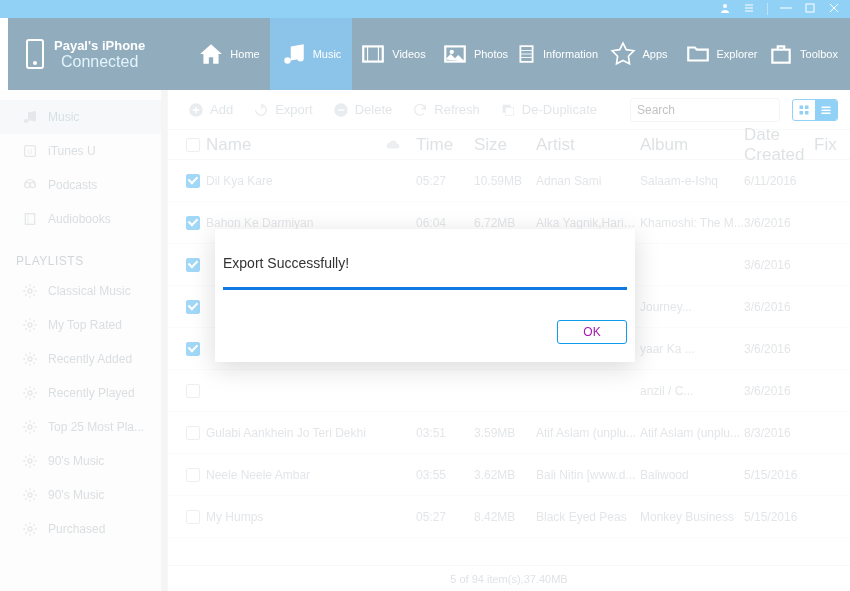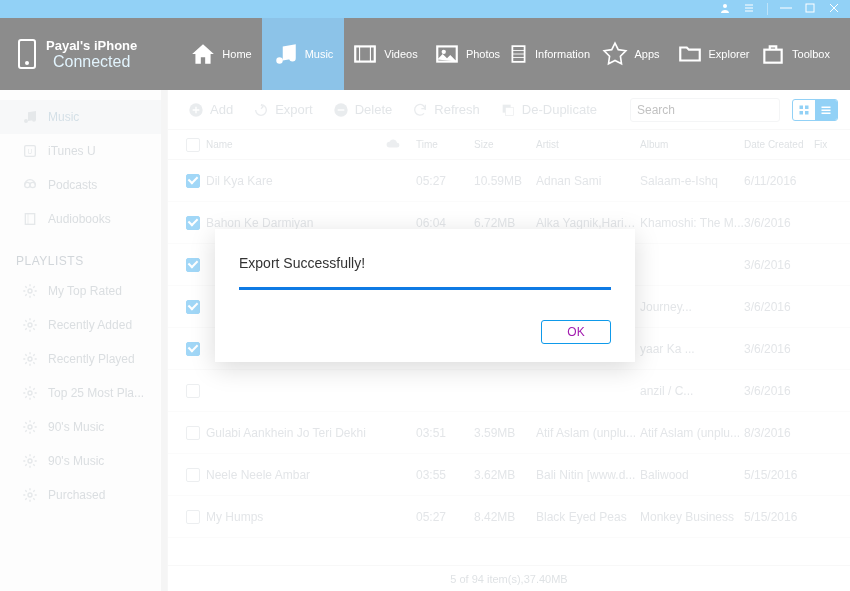--- a/index.html
+++ b/index.html
@@ -1,20 +1,20 @@
 <!DOCTYPE html>
 <html><head>
 <meta charset="utf-8">
 <style>
   * { box-sizing: border-box; margin: 0; padding: 0; font-family: "Segoe UI", Arial, sans-serif; }
   body { width: 850px; height: 591px; overflow: hidden; background: #fff; position: relative; }
   .titlebar { height: 18px; background: #0f9aea; display: flex; justify-content: flex-end; align-items: center; padding: 0 10px; gap: 12px; }
   .titlebar svg { width: 12px; height: 12px; fill: #fff; }
   .titlebar .sep { width: 1px; height: 12px; background: rgba(255,255,255,.4); }
-  .header { height: 72px; background: #000000; display: flex; }
+  .header { height: 72px; background: #0c4a6e; display: flex; margin-left: 8px; }
   .device { width: 180px; display: flex; align-items: center; padding-left: 18px; gap: 10px; }
   .phone-icon { width: 18px; height: 30px; border: 2px solid #fff; border-radius: 3px; position: relative; }
   .phone-icon::after { content: ""; position: absolute; bottom: 2px; left: 50%; width: 4px; height: 4px; background: #fff; border-radius: 50%; transform: translateX(-50%); }
   .device-name { color: #fff; font-size: 13px; font-weight: 600; }
   .device-status { color: #bfe6fb; font-size: 16px; text-align: center; }
   .tabs { flex: 1; display: flex; }
   .tab { width: 82px; display: flex; flex-direction: row; align-items: center; justify-content: center; color: #fff; font-size: 11px; gap: 6px; cursor: pointer; }
   .tab.active { background: #007acc; }
   .tab svg { width: 26px; height: 26px; fill: #fff; }
   .main { display: flex; height: calc(591px - 90px); }
@@ -29,39 +29,39 @@
   .tool { display: flex; align-items: center; gap: 6px; color: #bfc6cc; font-size: 13px; padding: 0 8px; cursor: pointer; }
   .tool svg { width: 16px; height: 16px; fill: #cfd4d9; }
   .toolbar .spacer { flex: 1; }
   .search { width: 150px; height: 24px; border: 1px solid #e7e9eb; border-radius: 3px; display: flex; align-items: center; padding: 0 6px; color: #cfd4d9; font-size: 12px; }
   .search input { border: none; outline: none; flex: 1; font-size: 12px; background: transparent; color: #999; }
   .viewtoggle { display: flex; border: 1px solid #0f9aea; border-radius: 3px; margin-left: 8px; overflow: hidden; }
   .viewtoggle div { width: 22px; height: 20px; display: flex; align-items: center; justify-content: center; }
   .viewtoggle .grid svg { fill: #0f9aea; width: 12px; height: 12px; }
   .viewtoggle .list { background: #0f9aea; }
   .viewtoggle .list svg { fill: #fff; width: 12px; height: 12px; }
-  .thead { display: flex; height: 30px; align-items: center; color: #b7bec4; font-size: 10px; border-bottom: 1px solid #f0f0f0; padding: 0 12px; }
+  .thead { display: flex; height: 30px; align-items: center; color: #b7bec4; font-size: 17px; border-bottom: 1px solid #f0f0f0; padding: 0 12px; }
   .rows { flex: 1; overflow: hidden; }
   .row { display: flex; height: 42px; align-items: center; padding: 0 12px; color: #c0c6cc; font-size: 12px; border-bottom: 1px solid #f7f7f7; }
   .chk { width: 26px; display: flex; justify-content: center; }
   .chkbox { width: 14px; height: 14px; border: 1px solid #d5dade; border-radius: 2px; display: flex; align-items: center; justify-content: center; }
   .chkbox.checked { background: #30a7ee; border-color: #30a7ee; }
   .chkbox.checked::after { content: ""; width: 4px; height: 7px; border: solid #fff; border-width: 0 2px 2px 0; transform: rotate(45deg) translate(-1px,-1px); }
   .c-name { flex: 0 0 180px; white-space: nowrap; overflow: hidden; text-overflow: ellipsis; }
   .c-cloud { flex: 0 0 22px; }
   .c-time { flex: 0 0 58px; margin-left: 8px; }
   .c-size { flex: 0 0 62px; }
   .c-artist { flex: 0 0 104px; white-space: nowrap; overflow: hidden; text-overflow: ellipsis; }
   .c-album { flex: 0 0 104px; white-space: nowrap; overflow: hidden; text-overflow: ellipsis; }
   .c-date { flex: 0 0 70px; }
   .c-fix { flex: 0 0 24px; }
   .status { height: 26px; display: flex; align-items: center; justify-content: center; color: #b7bec4; font-size: 11px; border-top: 1px solid #f0f0f0; }
 
   .overlay { position: absolute; inset: 0; background: rgba(255,255,255,.55); display: flex; align-items: center; justify-content: center; }
-  .dialog { width: 420px; background: #fff; box-shadow: 0 6px 24px rgba(0,0,0,.15); padding: 26px 24px 18px; }
+  .dialog { width: 420px; background: #fff; box-shadow: 0 6px 24px rgba(0,0,0,.15); padding: 26px 8px 18px; }
   .dlg-title { font-size: 14px; color: #333; margin-bottom: 16px; }
   .prog { height: 3px; background: #0f7ae4; margin-bottom: 30px; }
   .dlg-btn-row { display: flex; justify-content: flex-end; }
   .dlg-btn { width: 70px; height: 24px; border: 1px solid #0f9aea; color: #a21caf; font-size: 12px; background: #fff; border-radius: 3px; display: flex; align-items: center; justify-content: center; cursor: pointer; }
 </style>
 </head>
 <body>
 
 <div class="titlebar">
   <span><svg viewBox="0 0 24 24">
@@ -181,20 +181,27 @@
           <span>Audiobooks</span>
         </div>
       </div>
     <div class="playlist-hdr">PLAYLISTS</div>
     <div id="side-playlists">
         <div class="side-item">
           <svg viewBox="0 0 24 24">
             <circle cx="12" cy="12" r="3" fill="none" stroke="#c6ccd1" stroke-width="2"></circle>
             <path d="M12 2v3M12 19v3M2 12h3M19 12h3M5 5l2 2M17 17l2 2M19 5l-2 2M5 19l2-2" stroke="#c6ccd1" stroke-width="2"></path>
           </svg>
+          <span>Classical Music</span>
+        </div>
+        <div class="side-item">
+          <svg viewBox="0 0 24 24">
+            <circle cx="12" cy="12" r="3" fill="none" stroke="#c6ccd1" stroke-width="2"></circle>
+            <path d="M12 2v3M12 19v3M2 12h3M19 12h3M5 5l2 2M17 17l2 2M19 5l-2 2M5 19l2-2" stroke="#c6ccd1" stroke-width="2"></path>
+          </svg>
           <span>My Top Rated</span>
         </div>
         <div class="side-item">
           <svg viewBox="0 0 24 24">
             <circle cx="12" cy="12" r="3" fill="none" stroke="#c6ccd1" stroke-width="2"></circle>
             <path d="M12 2v3M12 19v3M2 12h3M19 12h3M5 5l2 2M17 17l2 2M19 5l-2 2M5 19l2-2" stroke="#c6ccd1" stroke-width="2"></path>
           </svg>
           <span>Recently Added</span>
         </div>
         <div class="side-item">

